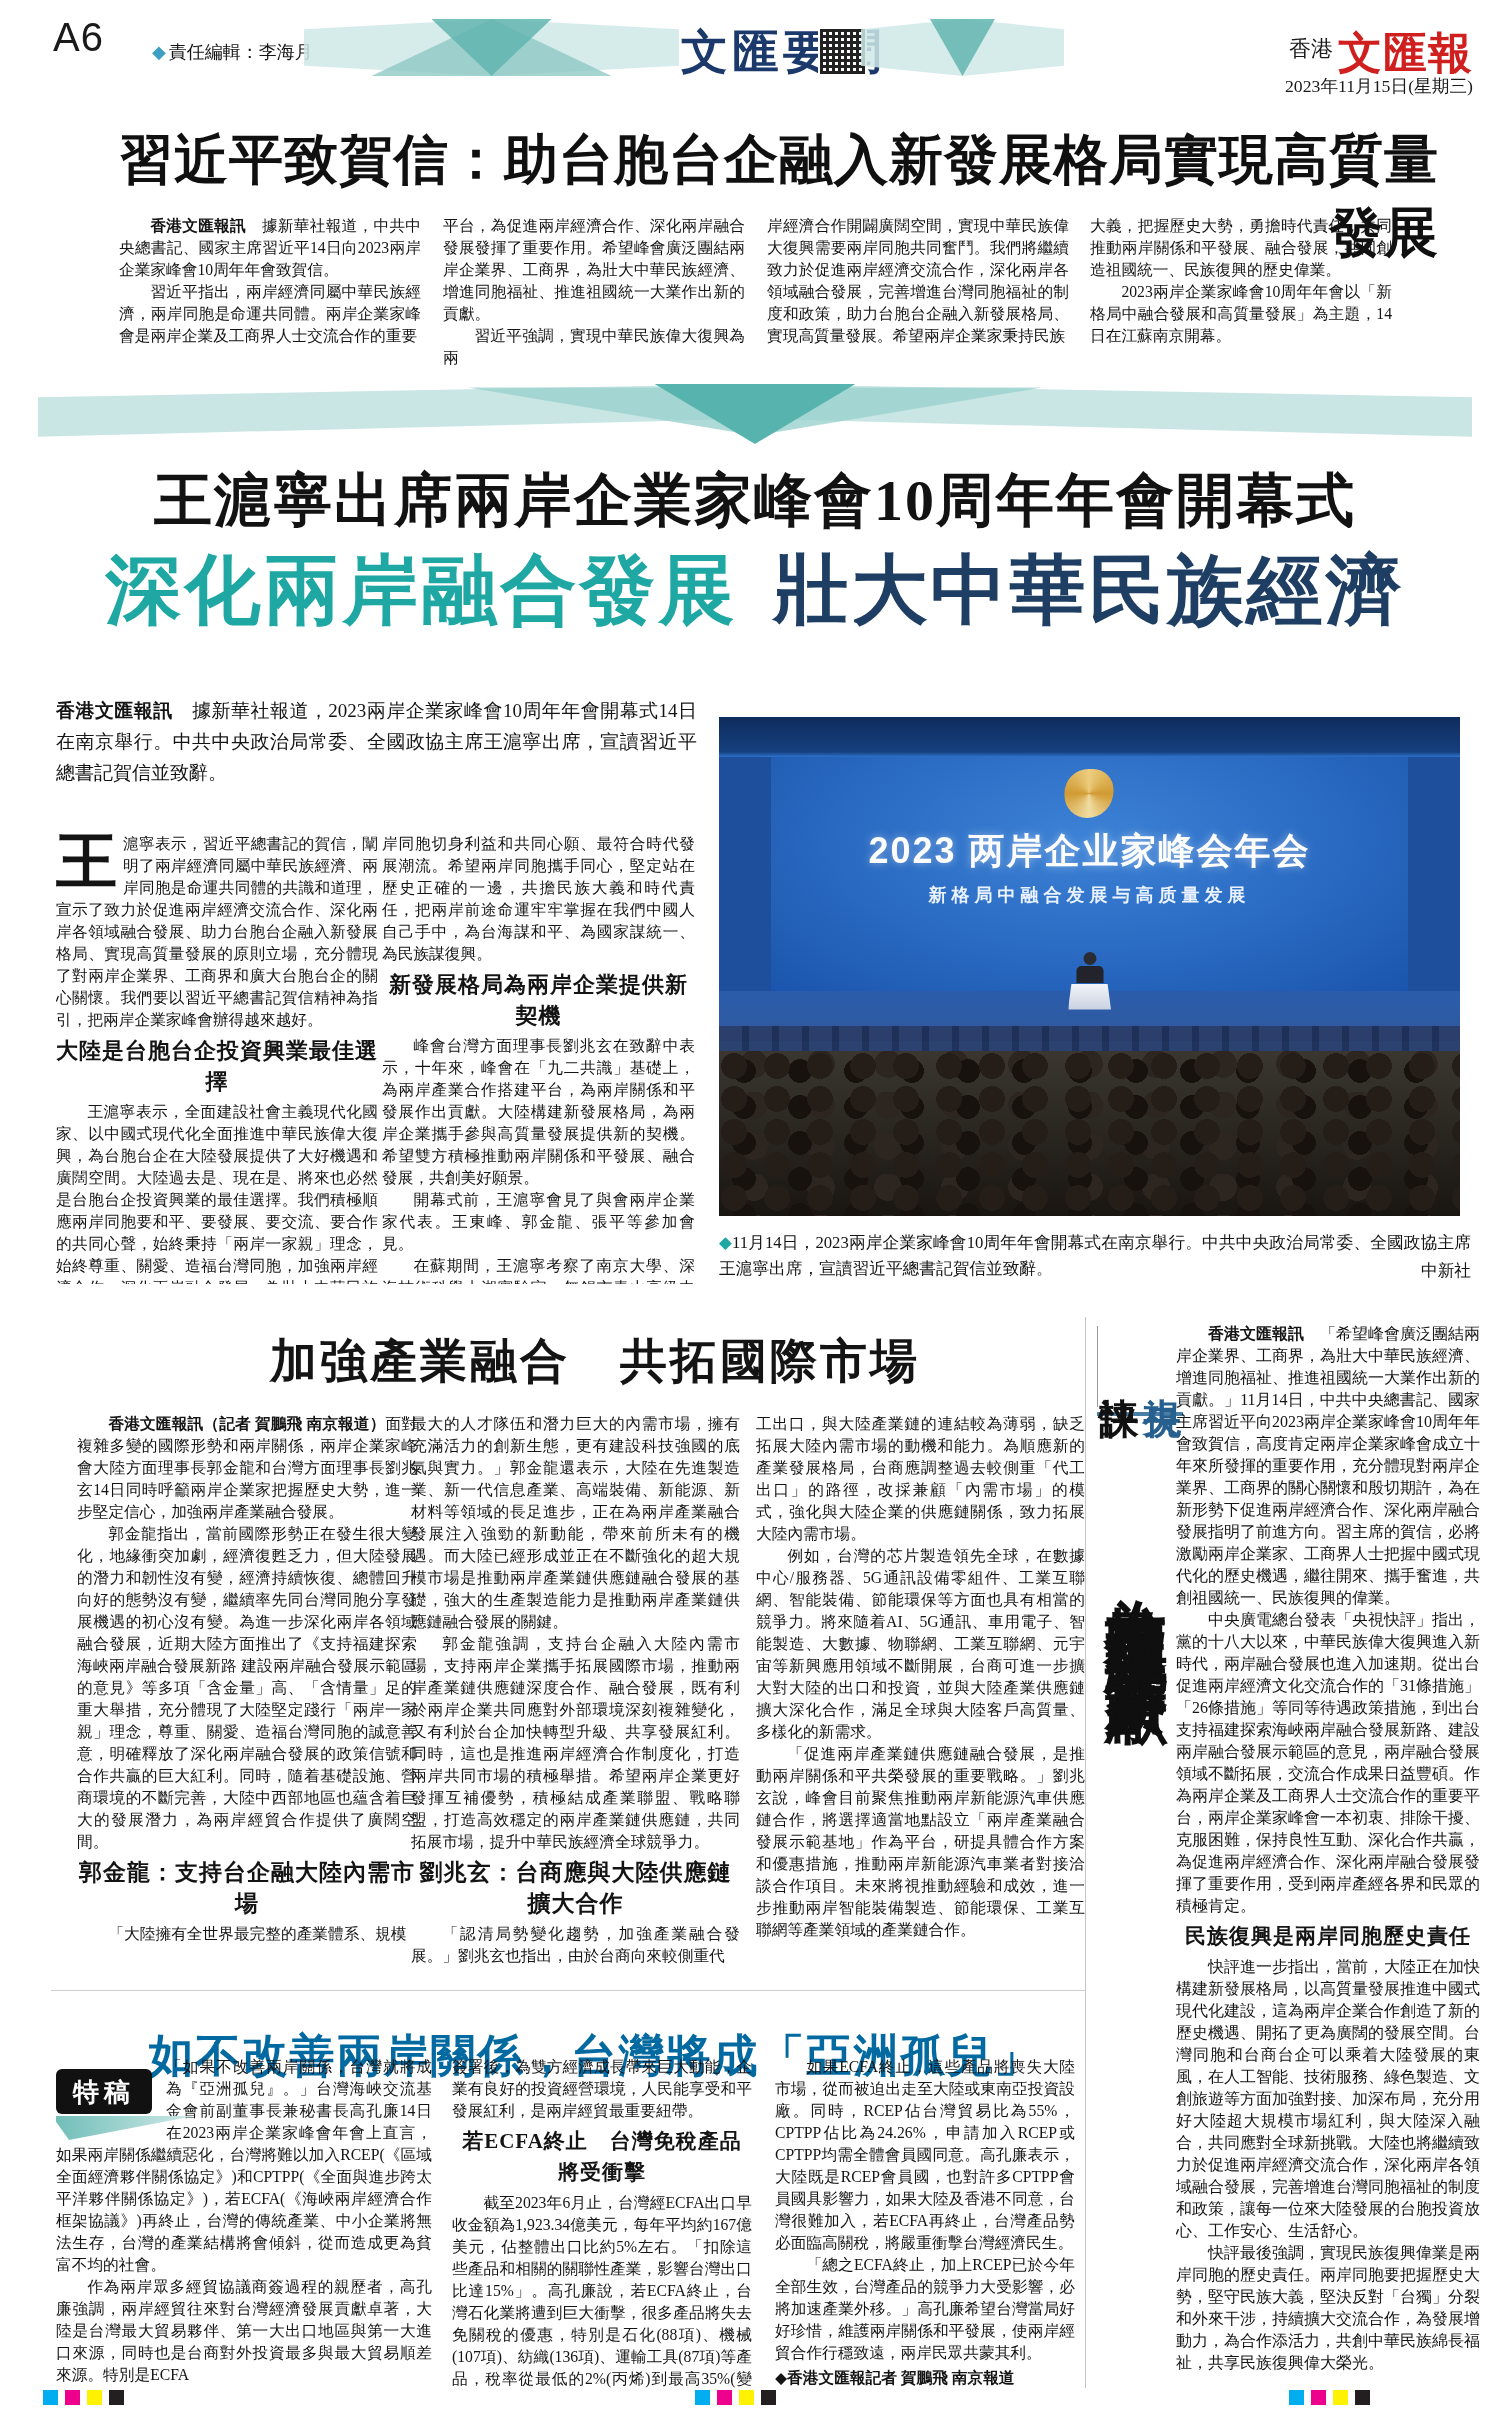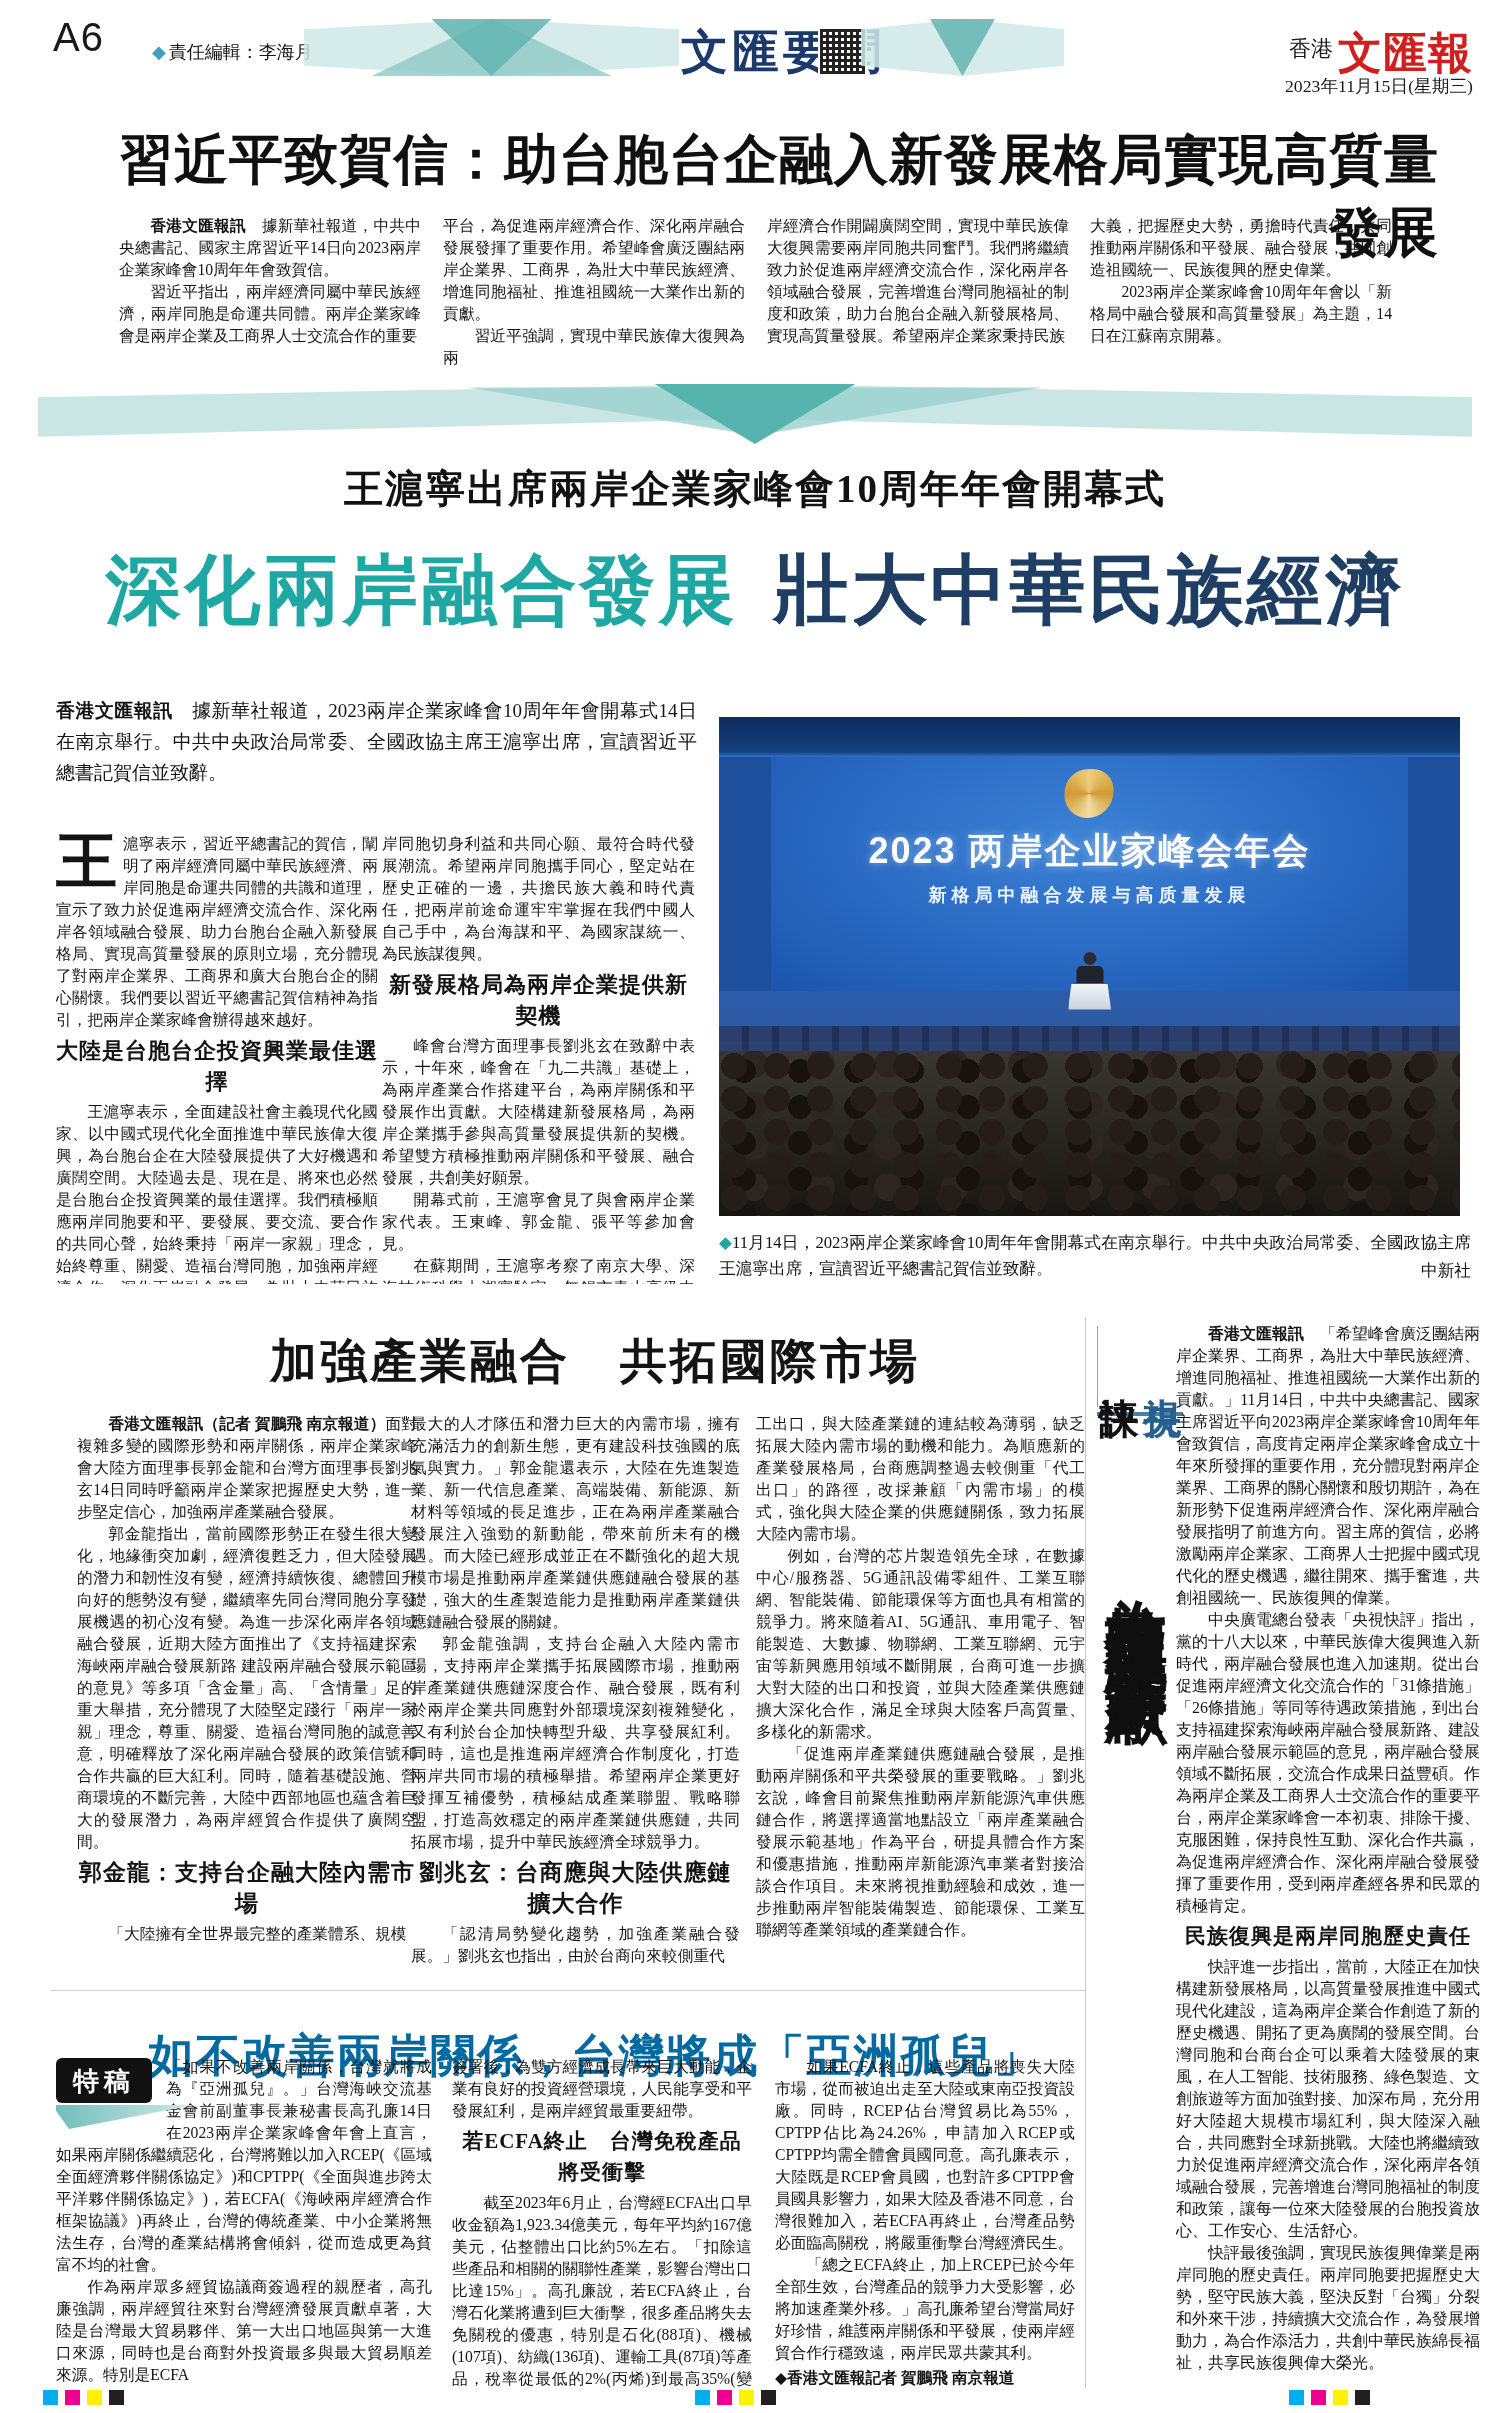--- a/index.html
+++ b/index.html
@@ -39,21 +39,21 @@
   .top-headline { left:71px; top:124px; width:1368px; text-align:right; font-size:54px; font-weight:900; letter-spacing:1px; color:#101010; }
   .topcol { top:215px; height:167px; }
   
   .ribbon { left:38px; top:384px; width:1434px; height:60px; }
   .ribbon .r { position:absolute; top:0; height:100%; }
   .rb1 { left:0; width:50%; background:#c9e6e4; clip-path:polygon(0 22%, 100% 0, 100% 58%, 0 88%); }
   .rb2 { left:50%; width:50%; background:#c9e6e4; clip-path:polygon(0 0, 100% 22%, 100% 88%, 0 58%); }
   .rb3 { left:30%; width:40%; background:#9ad2ce; opacity:.8; clip-path:polygon(0 6%, 100% 6%, 50% 86%); }
   .rb4 { left:43%; width:14%; background:#57b3ae; clip-path:polygon(0 0, 100% 0, 50% 100%); }
   
-  .kicker { left:71px; top:462px; width:1368px; text-align:center; font-size:39px; font-weight:900; color:#121212; letter-spacing:2px; }
+  .kicker { left:71px; top:462px; width:1368px; text-align:center; font-size:58px; font-weight:900; color:#121212; letter-spacing:2px; }
   .mainhead { left:0; top:540px; width:1510px; text-align:center; font-weight:900; font-size:76px; letter-spacing:3px; }
   .mainhead .hl-teal { color:#1fa8a3; margin-right:35px; }
   .mainhead .hl-navy { color:#1f3e63; }
   
   .lead { left:56px; top:695px; width:641px; height:124px; font-size:19px; line-height:31px; text-align:justify; overflow:hidden; }
   .lead .pfx, .pfx { font-weight:700; }
   .mcol1 { left:56px; top:833px; width:322px; height:451px; }
   .mcol2 { left:382px; top:833px; width:313px; height:451px; }
   .dropcap { float:left; font-size:61px; line-height:51px; font-weight:700; padding:3px 6px 0 0; }
   
@@ -100,21 +100,21 @@
   .cmt-text { left:1176px; top:1323px; width:304px; height:1051px; font-size:16px; line-height:22px; }
   .cmt-text .sub { font-size:21px; }
   .cmt-vhead { left:1093px; top:1548px; height:811px; writing-mode:vertical-rl; font-size:63px; font-weight:900; letter-spacing:7px; color:#0f0f0f; }
   
   .hr-bottom { left:51px; top:1990px; width:1034px; height:1px; background:#cfcfcf; }
   .feat-headline { left:119px; top:2002px; width:952px; text-align:center; font-size:45px; font-weight:900; letter-spacing:2px; color:#0369a1;margin-top:24px; }
   .fcol { top:2056px; }
   .fcol1 { left:56px; width:376px; height:329px; }
   .fcol2 { left:452px; width:300px; height:332px; }
   .fcol3 { left:775px; width:300px; height:350px; }
-  .feat-tagwrap { float:left; width:101px; height:72px; margin:2px 9px 3px 0; position:relative; }
+  .feat-tagwrap { float:left; width:101px; height:72px; margin:13px 9px 3px 0; position:relative; }
   .feat-tag { width:96px; height:45px; background:#111; color:#fff; border-radius:6px; font-size:26px; font-weight:700; letter-spacing:5px; display:flex; align-items:center; justify-content:center; font-family:"Liberation Sans","DejaVu Sans",sans-serif; }
   .feat-swoosh { position:absolute; left:-4px; top:47px; width:142px; height:24px; background:linear-gradient(90deg,#6fbdb8,#cfe9e7); clip-path:polygon(0 0,100% 0,12% 100%); }
   .feat-sub { font-size:21px; }
   .byline { font-weight:700; text-indent:0 !important; margin-top:3px; }
   
   .marks { top:2390px; height:16px; display:flex; gap:7px; }
   .marks i { width:15px; height:15px; display:block; }
   .mk-c { background:#00aeef; } .mk-m { background:#ec008c; } .mk-y { background:#fff200; } .mk-k { background:#231f20; }
   .mg1 { left:43px; } .mg2 { left:695px; } .mg3 { left:1289px; }
 </style>

